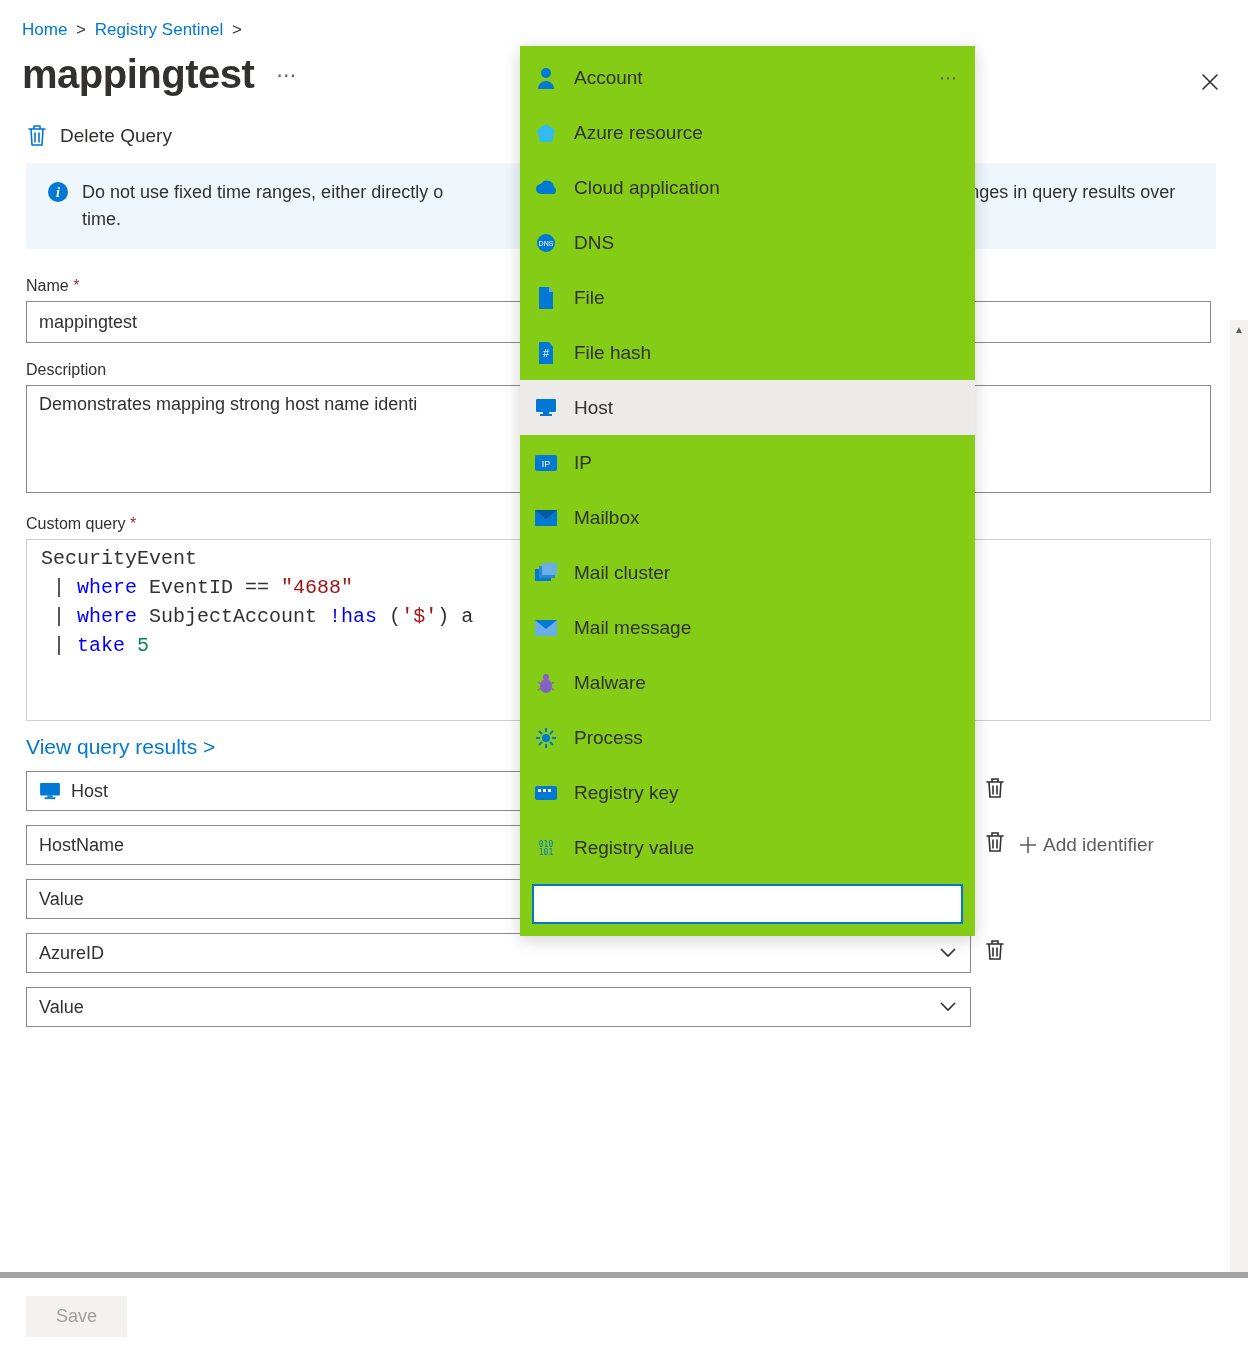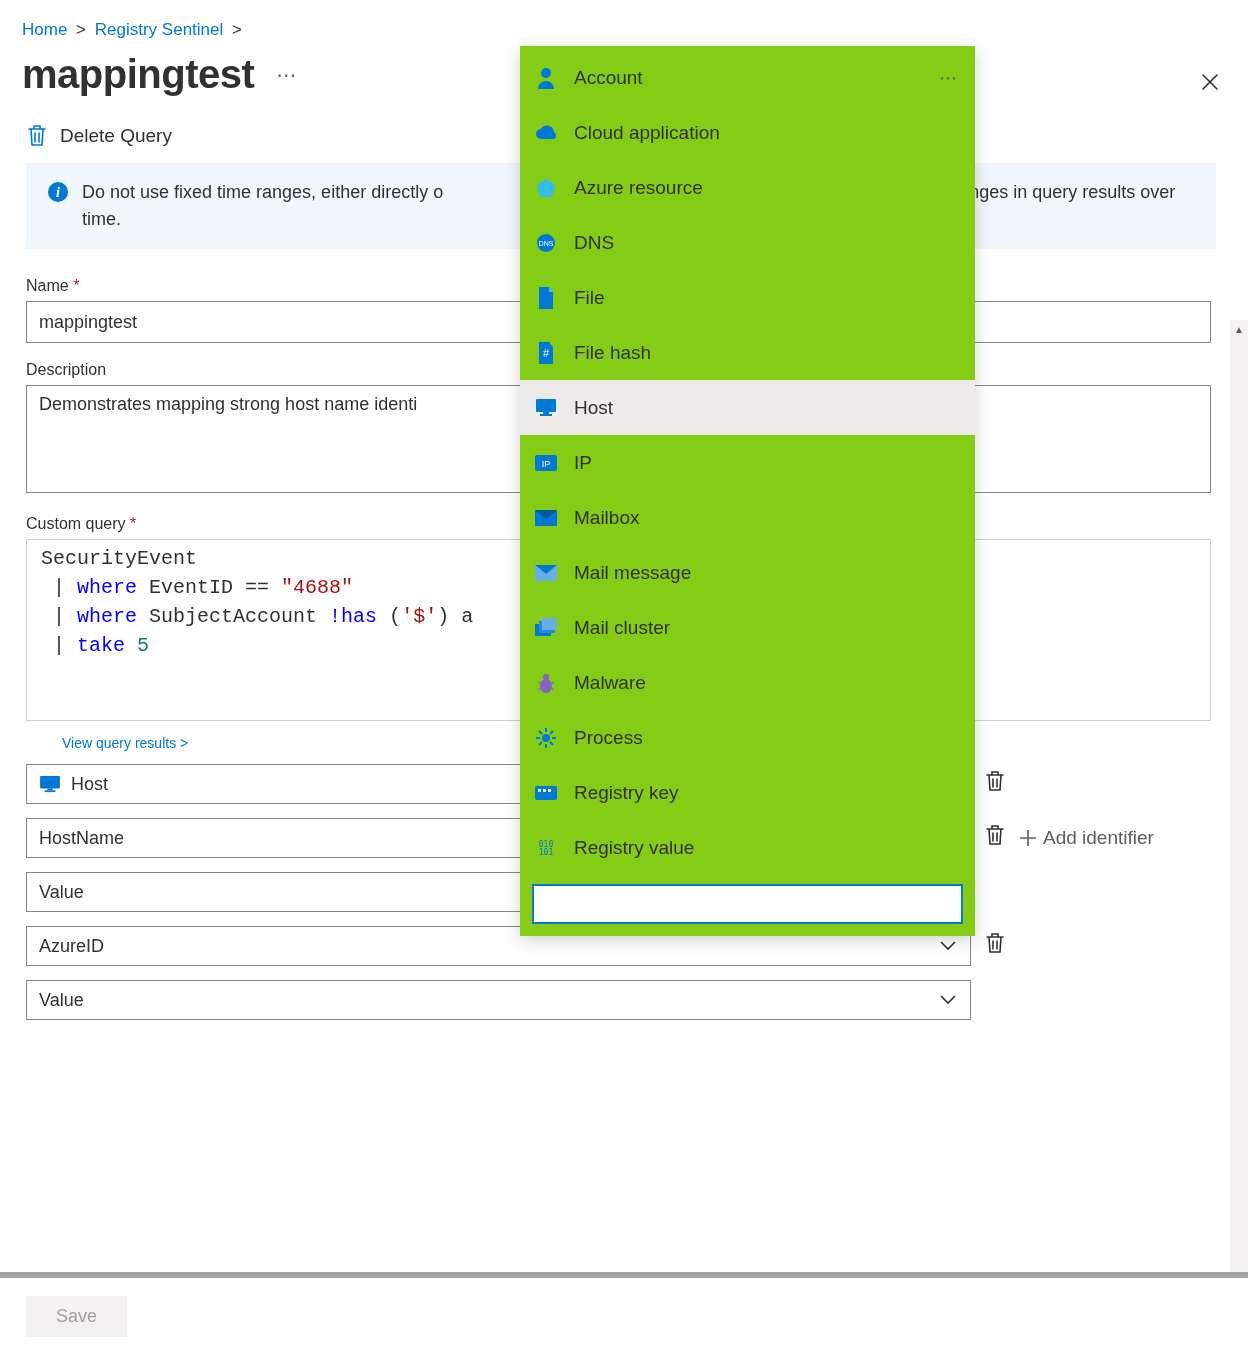--- a/index.html
+++ b/index.html
@@ -112,25 +112,24 @@
     white-space: pre;
     overflow: hidden;
     position: relative;
   }
   .kw-blue { color: #0000ff; }
   .str-red { color: #a31515; }
   .str-teal { color: #098658; }
   .pipe { color: #323130; }
   .view-link {
     color: #0078d4;
-    font-size: 14px;
+    font-size: 21px;
     margin-top: 14px;
     display: inline-block;
     cursor: pointer;
-    margin-left: 36px;
   }
   .section-title {
     font-size: 19px;
     font-weight: 600;
     margin-top: 8px;
   }
   .mapping-area { margin-top: 12px; }
   .mapping-row {
     display: flex;
     align-items: center;
@@ -402,33 +401,33 @@
           <svg width="20" height="22" viewBox="0 0 20 22">
             <circle cx="10" cy="6" r="5" fill="#0078d4"></circle>
             <path d="M2 22c0-5 4-8 8-8s8 3 8 8" fill="#0078d4"></path>
           </svg>
         </span>
         <span>Account</span>
         <span class="dd-dots">⋯</span>
       </div>
       <div class="dd-item">
         <span class="dd-icon">
+          <svg width="22" height="22" viewBox="0 0 22 22">
+            <polygon points="11,2 20,8 17,20 5,20 2,8" fill="#33bbee"></polygon>
+          </svg>
+        </span>
+        <span>Azure resource</span>
+      </div>
+      <div class="dd-item">
+        <span class="dd-icon">
           <svg width="24" height="18" viewBox="0 0 24 18">
             <path d="M7 15a5 5 0 010-10 7 7 0 0113 3 4 4 0 010 7H7z" fill="#0078d4"></path>
           </svg>
         </span>
         <span>Cloud application</span>
-      </div>
-      <div class="dd-item">
-        <span class="dd-icon">
-          <svg width="22" height="22" viewBox="0 0 22 22">
-            <polygon points="11,2 20,8 17,20 5,20 2,8" fill="#33bbee"></polygon>
-          </svg>
-        </span>
-        <span>Azure resource</span>
       </div>
       <div class="dd-item">
         <span class="dd-icon">
           <svg width="20" height="20" viewBox="0 0 20 20">
             <circle cx="10" cy="10" r="9" fill="#0078d4"></circle>
             <text x="10" y="13" text-anchor="middle" font-size="7" fill="#fff" font-family="Arial">DNS</text>
           </svg>
         </span>
         <span>DNS</span>
       </div>
@@ -473,36 +472,36 @@
         <span class="dd-icon">
           <svg width="22" height="16" viewBox="0 0 22 16">
             <rect width="22" height="16" fill="#0078d4"></rect>
             <path d="M0 0l11 9L22 0" fill="#005a9e"></path>
           </svg>
         </span>
         <span>Mailbox</span>
       </div>
       <div class="dd-item">
         <span class="dd-icon">
-          <svg width="22" height="16" viewBox="0 0 22 16">
-            <rect width="22" height="16" fill="#69afe5"></rect>
-            <path d="M0 0l11 9L22 0" fill="#0078d4"></path>
-          </svg>
-        </span>
-        <span>Mail message</span>
-      </div>
-      <div class="dd-item">
-        <span class="dd-icon">
           <svg width="22" height="20" viewBox="0 0 22 20">
             <rect x="0" y="6" width="16" height="12" fill="#0078d4"></rect>
             <rect x="4" y="3" width="16" height="12" fill="#2b88d8"></rect>
             <rect x="7" y="0" width="15" height="12" fill="#69afe5"></rect>
           </svg>
         </span>
         <span>Mail cluster</span>
+      </div>
+      <div class="dd-item">
+        <span class="dd-icon">
+          <svg width="22" height="16" viewBox="0 0 22 16">
+            <rect width="22" height="16" fill="#69afe5"></rect>
+            <path d="M0 0l11 9L22 0" fill="#0078d4"></path>
+          </svg>
+        </span>
+        <span>Mail message</span>
       </div>
       <div class="dd-item">
         <span class="dd-icon">
           <svg width="20" height="22" viewBox="0 0 20 22">
             <ellipse cx="10" cy="14" rx="6" ry="7" fill="#8661c5"></ellipse>
             <circle cx="10" cy="5" r="3" fill="#8661c5"></circle>
             <path d="M2 10l3 2M18 10l-3 2M2 18l3-2M18 18l-3-2" stroke="#8661c5" stroke-width="1.5"></path>
           </svg>
         </span>
         <span>Malware</span>

